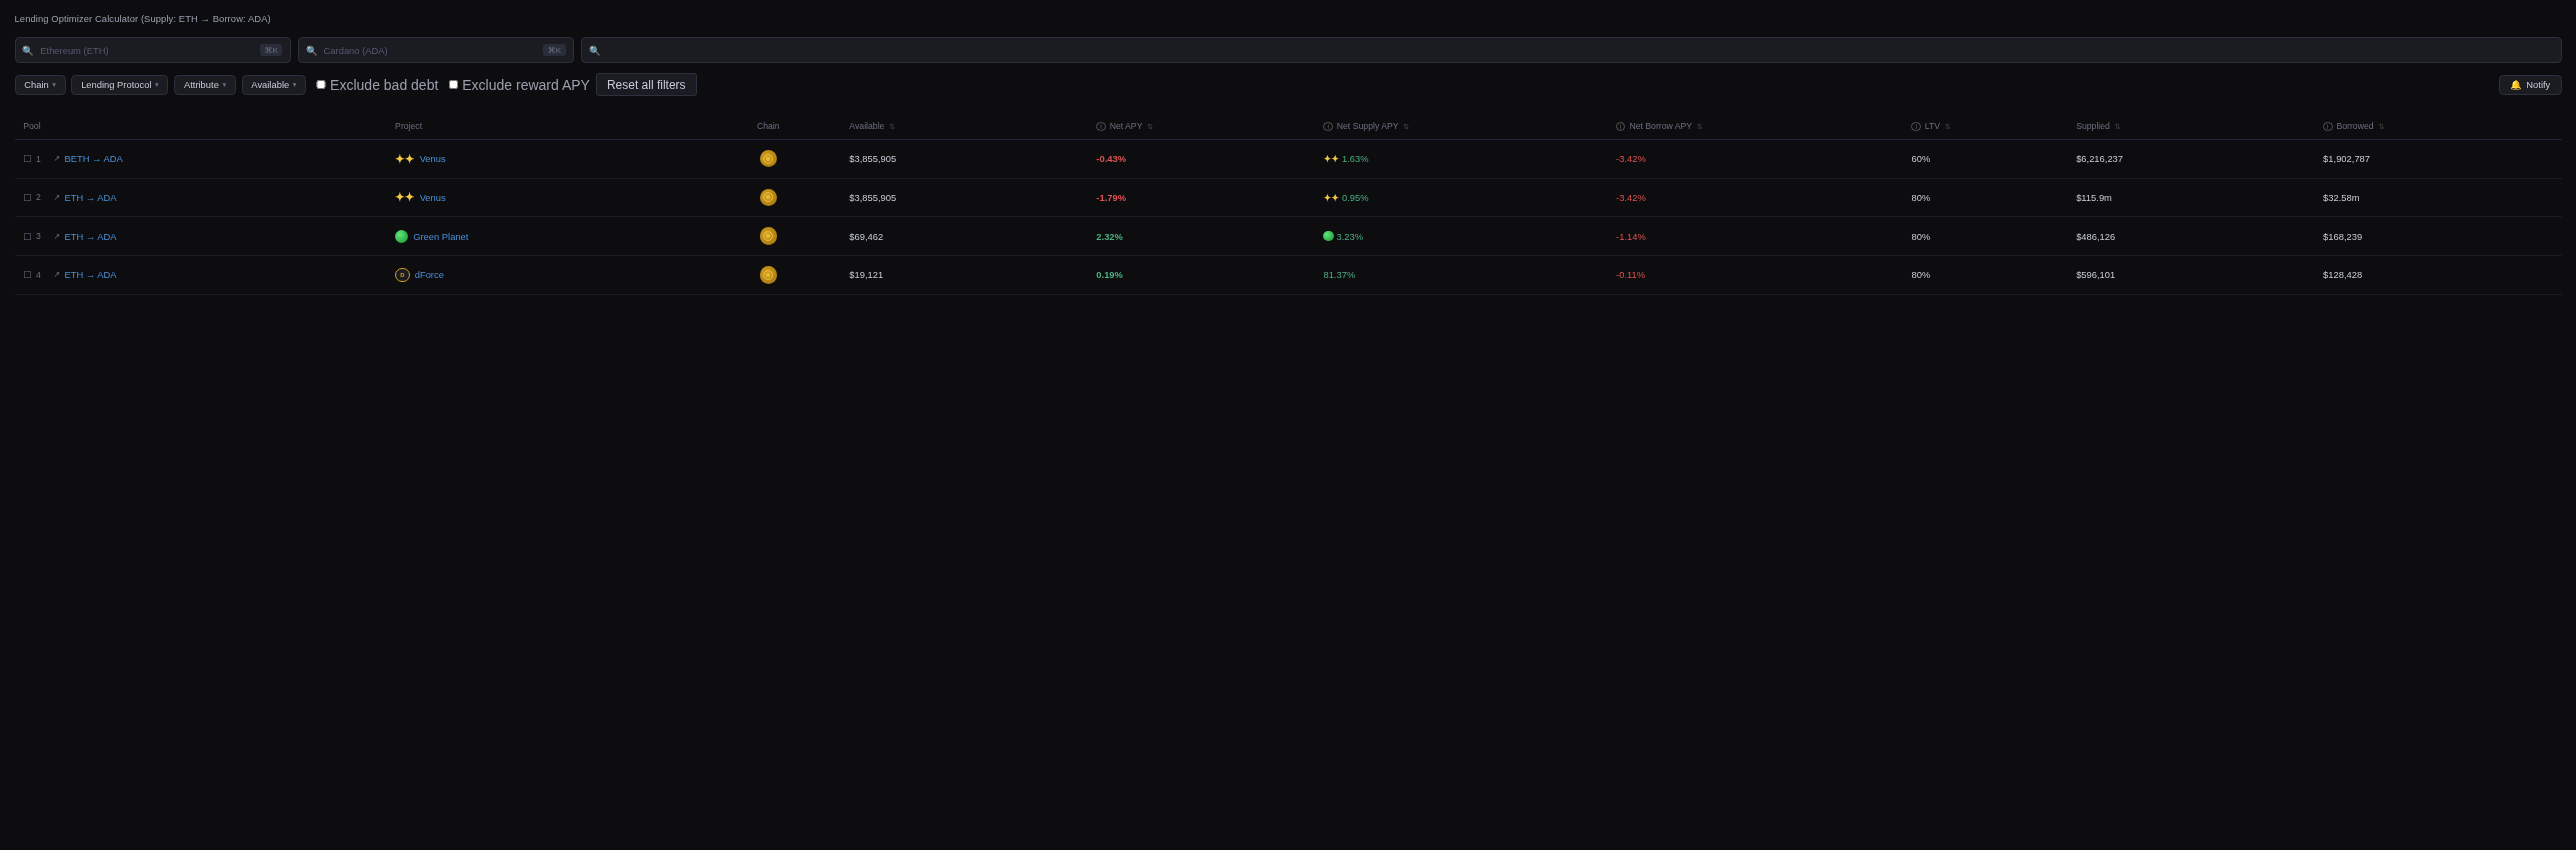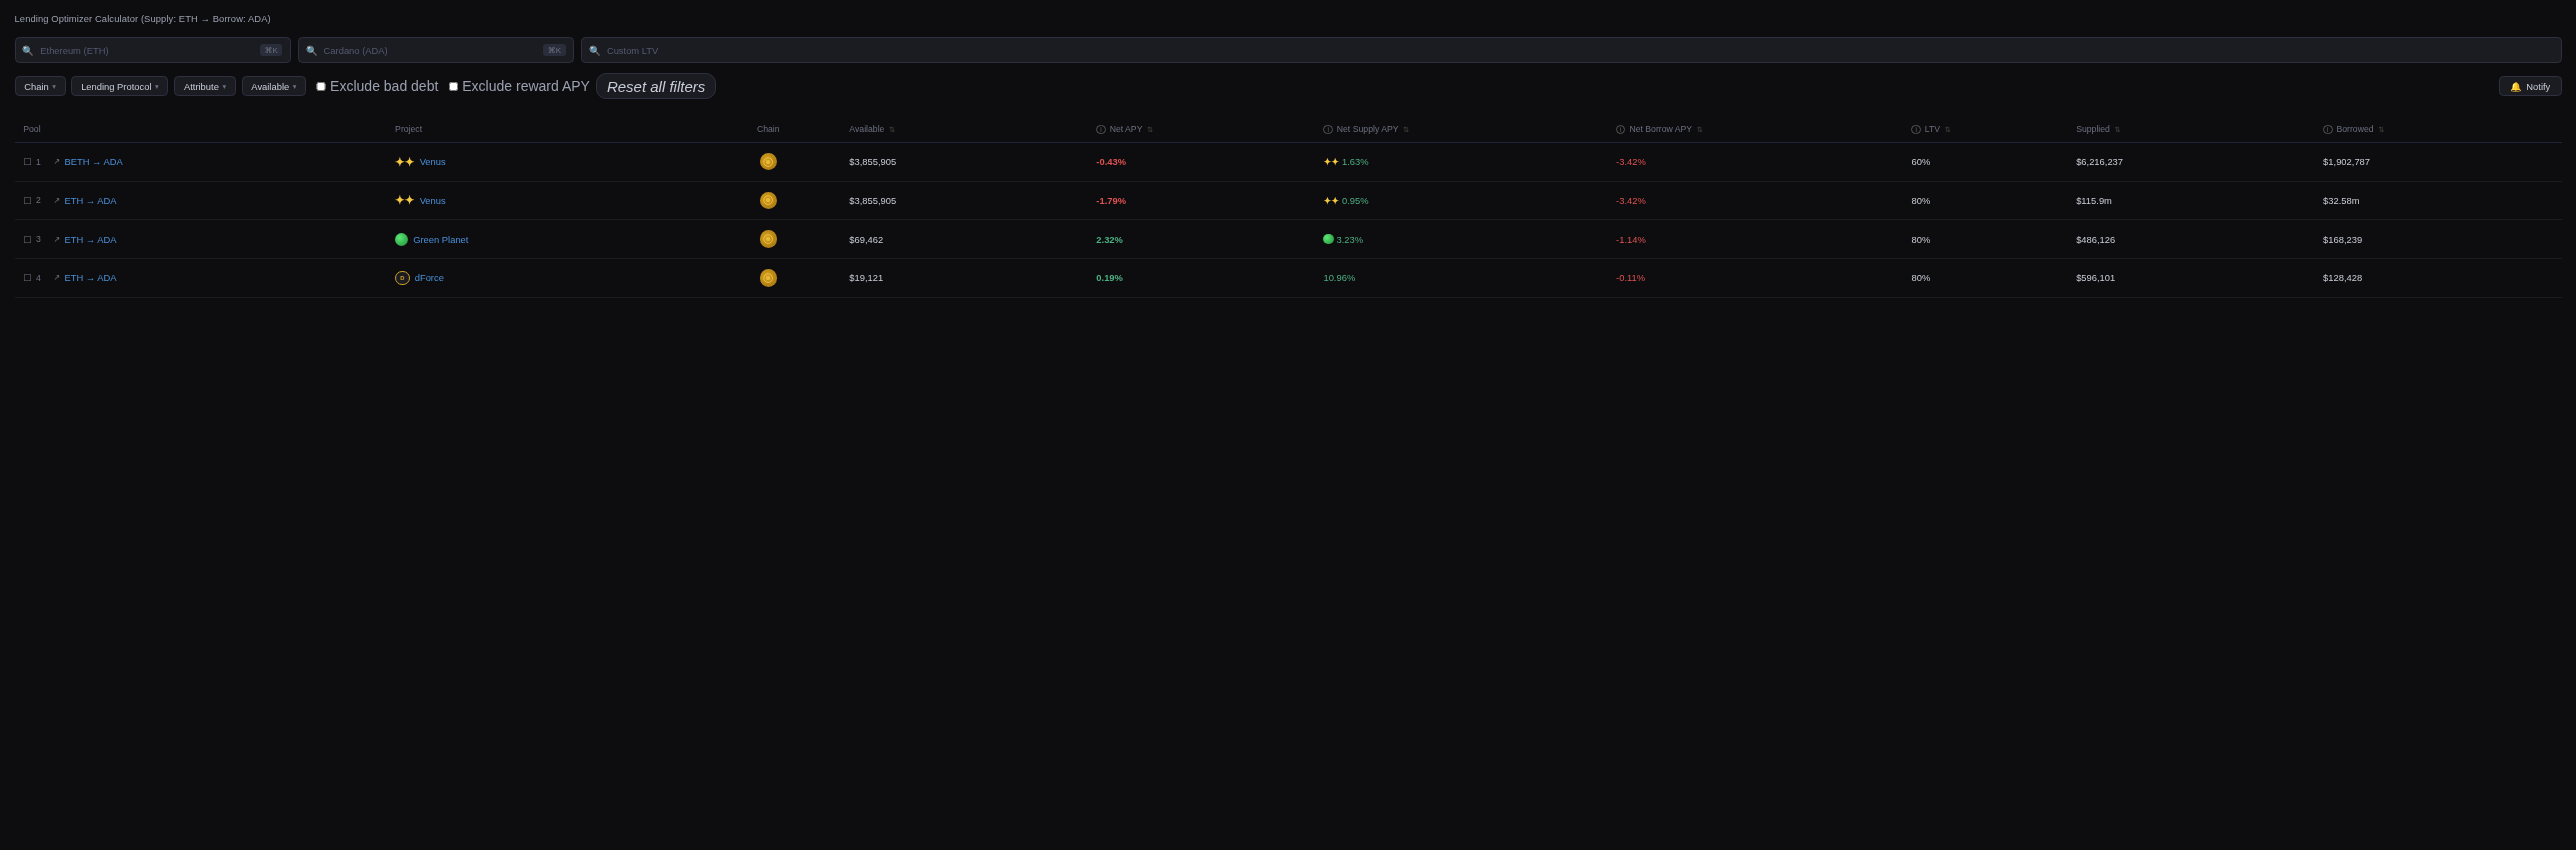--- a/index.html
+++ b/index.html
@@ -94,26 +94,25 @@
     }
     .checkbox-group input[type=checkbox] {
       width: 9.4px; height: 9.4px;
       accent-color: #3a6ee8;
       cursor: pointer;
     }
     .checkbox-label { font-size: 14px; color: #9aa0b0; cursor: pointer; }
     .reset-btn {
       background: #1a1c22;
       border: 0.7px solid #2e3040;
-      border-radius: 10px;
+      border-radius: 3px;
       padding: 3.6px 10.2px;
       color: #c8ccd6;
-      font-size: 15px;
+      font-size: 12px;
       cursor: pointer;
-      font-style: italic;
     }
     .spacer { flex: 1; }
     .notify-btn {
       display: flex;
       align-items: center;
       gap: 4.4px;
       background: #1a1c22;
       border: 0.7px solid #2e3040;
       border-radius: 4.4px;
       padding: 3.6px 10.2px;
@@ -234,21 +233,20 @@
     <input class="search-input" type="text" placeholder="Ethereum (ETH)" style="">
     <span class="kbd-badge">⌘K</span>
   </div>
   <div class="search-box wide">
     <span class="search-icon">🔍</span>
     <input class="search-input" type="text" placeholder="Cardano (ADA)" style="">
     <span class="kbd-badge">⌘K</span>
   </div>
   <div class="search-box narrow">
     <span class="search-icon">🔍</span>
-    <input class="search-input" type="text" placeholder="Custom LTV" style="">
   </div>
 </div>
 
 <div class="filter-row">
   <button class="filter-btn">
     <span>Chain</span>
     <span class="chevron">▾</span>
   </button>
   <button class="filter-btn">
     <span>Lending Protocol</span>
@@ -504,21 +502,21 @@
     </td>
     <td class="col-available">
       <span>$19,121</span>
     </td>
     <td class="col-netapy">
       <span class="apy-positive" style="font-weight:600;">0.19%</span>
     </td>
     <td class="col-netsupply">
       <div class="venus-supply">
 
-        <span class="apy-positive">10.96%</span>
+        <span class="apy-positive">81.37%</span>
       </div>
     </td>
     <td class="col-netborrow">
       <span class="apy-negative">-0.11%</span>
     </td>
     <td class="col-ltv">
       <span>80%</span>
     </td>
     <td class="col-supplied">
       <span>$596,101</span>

